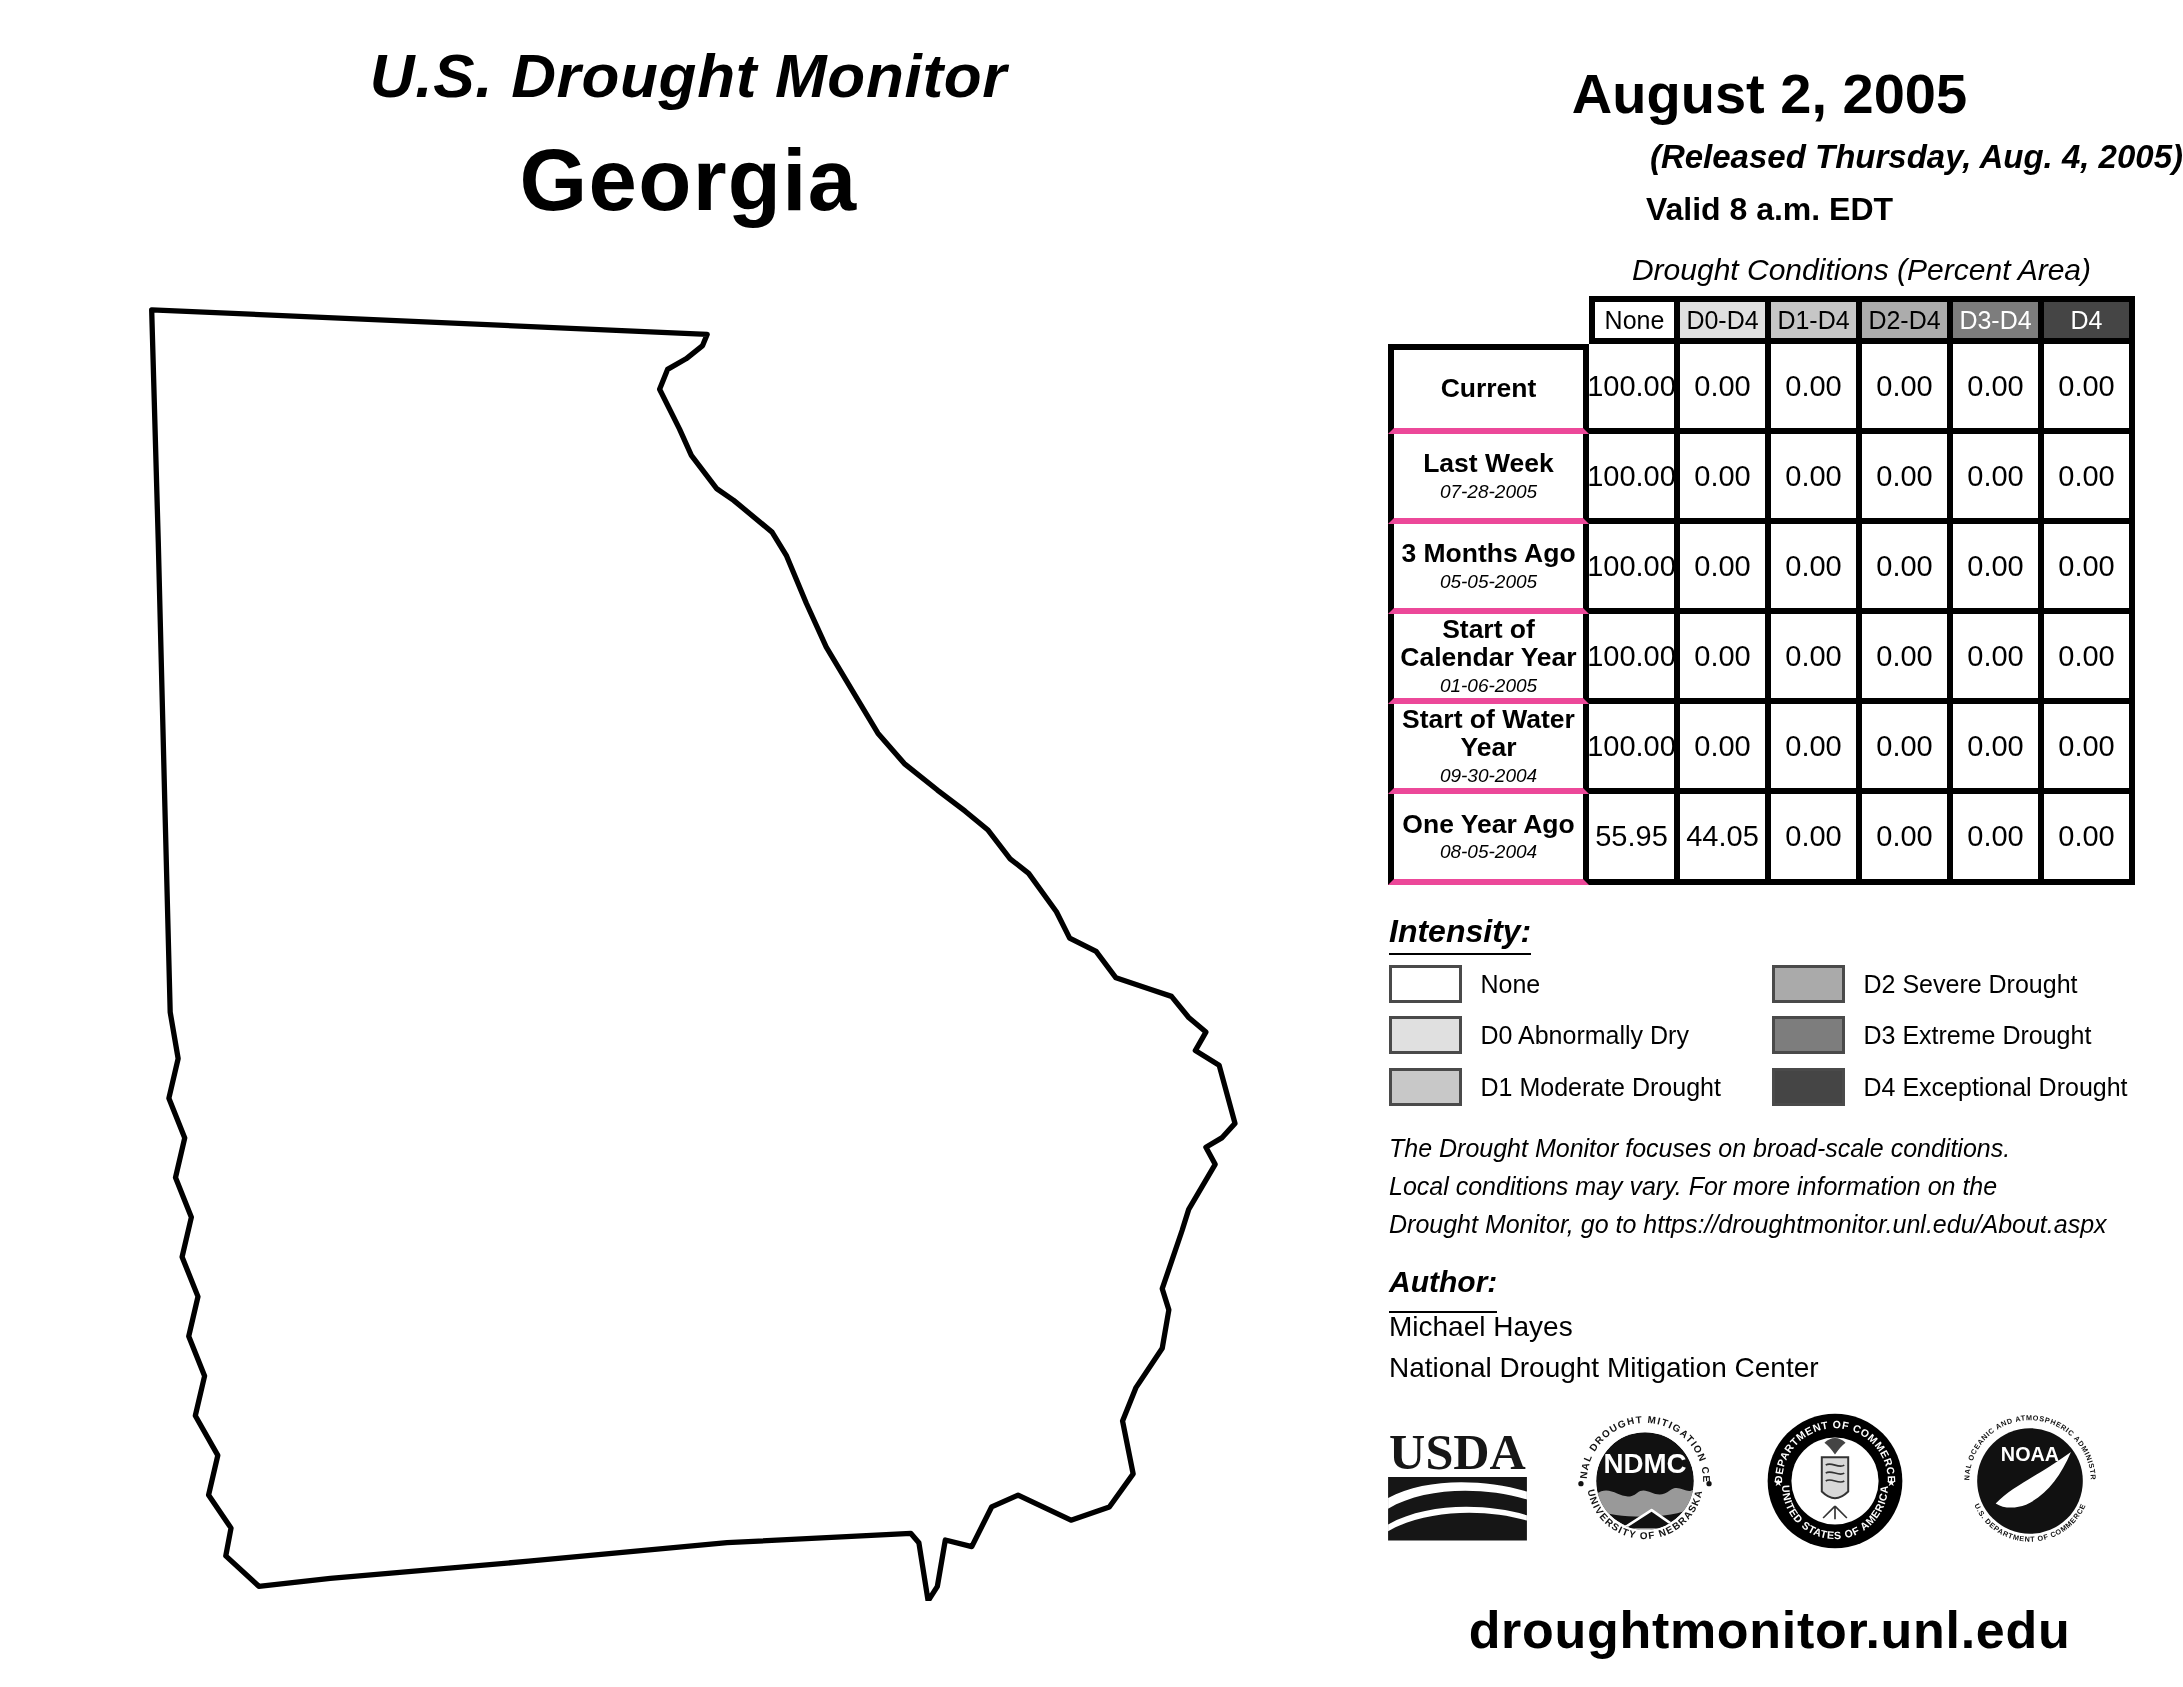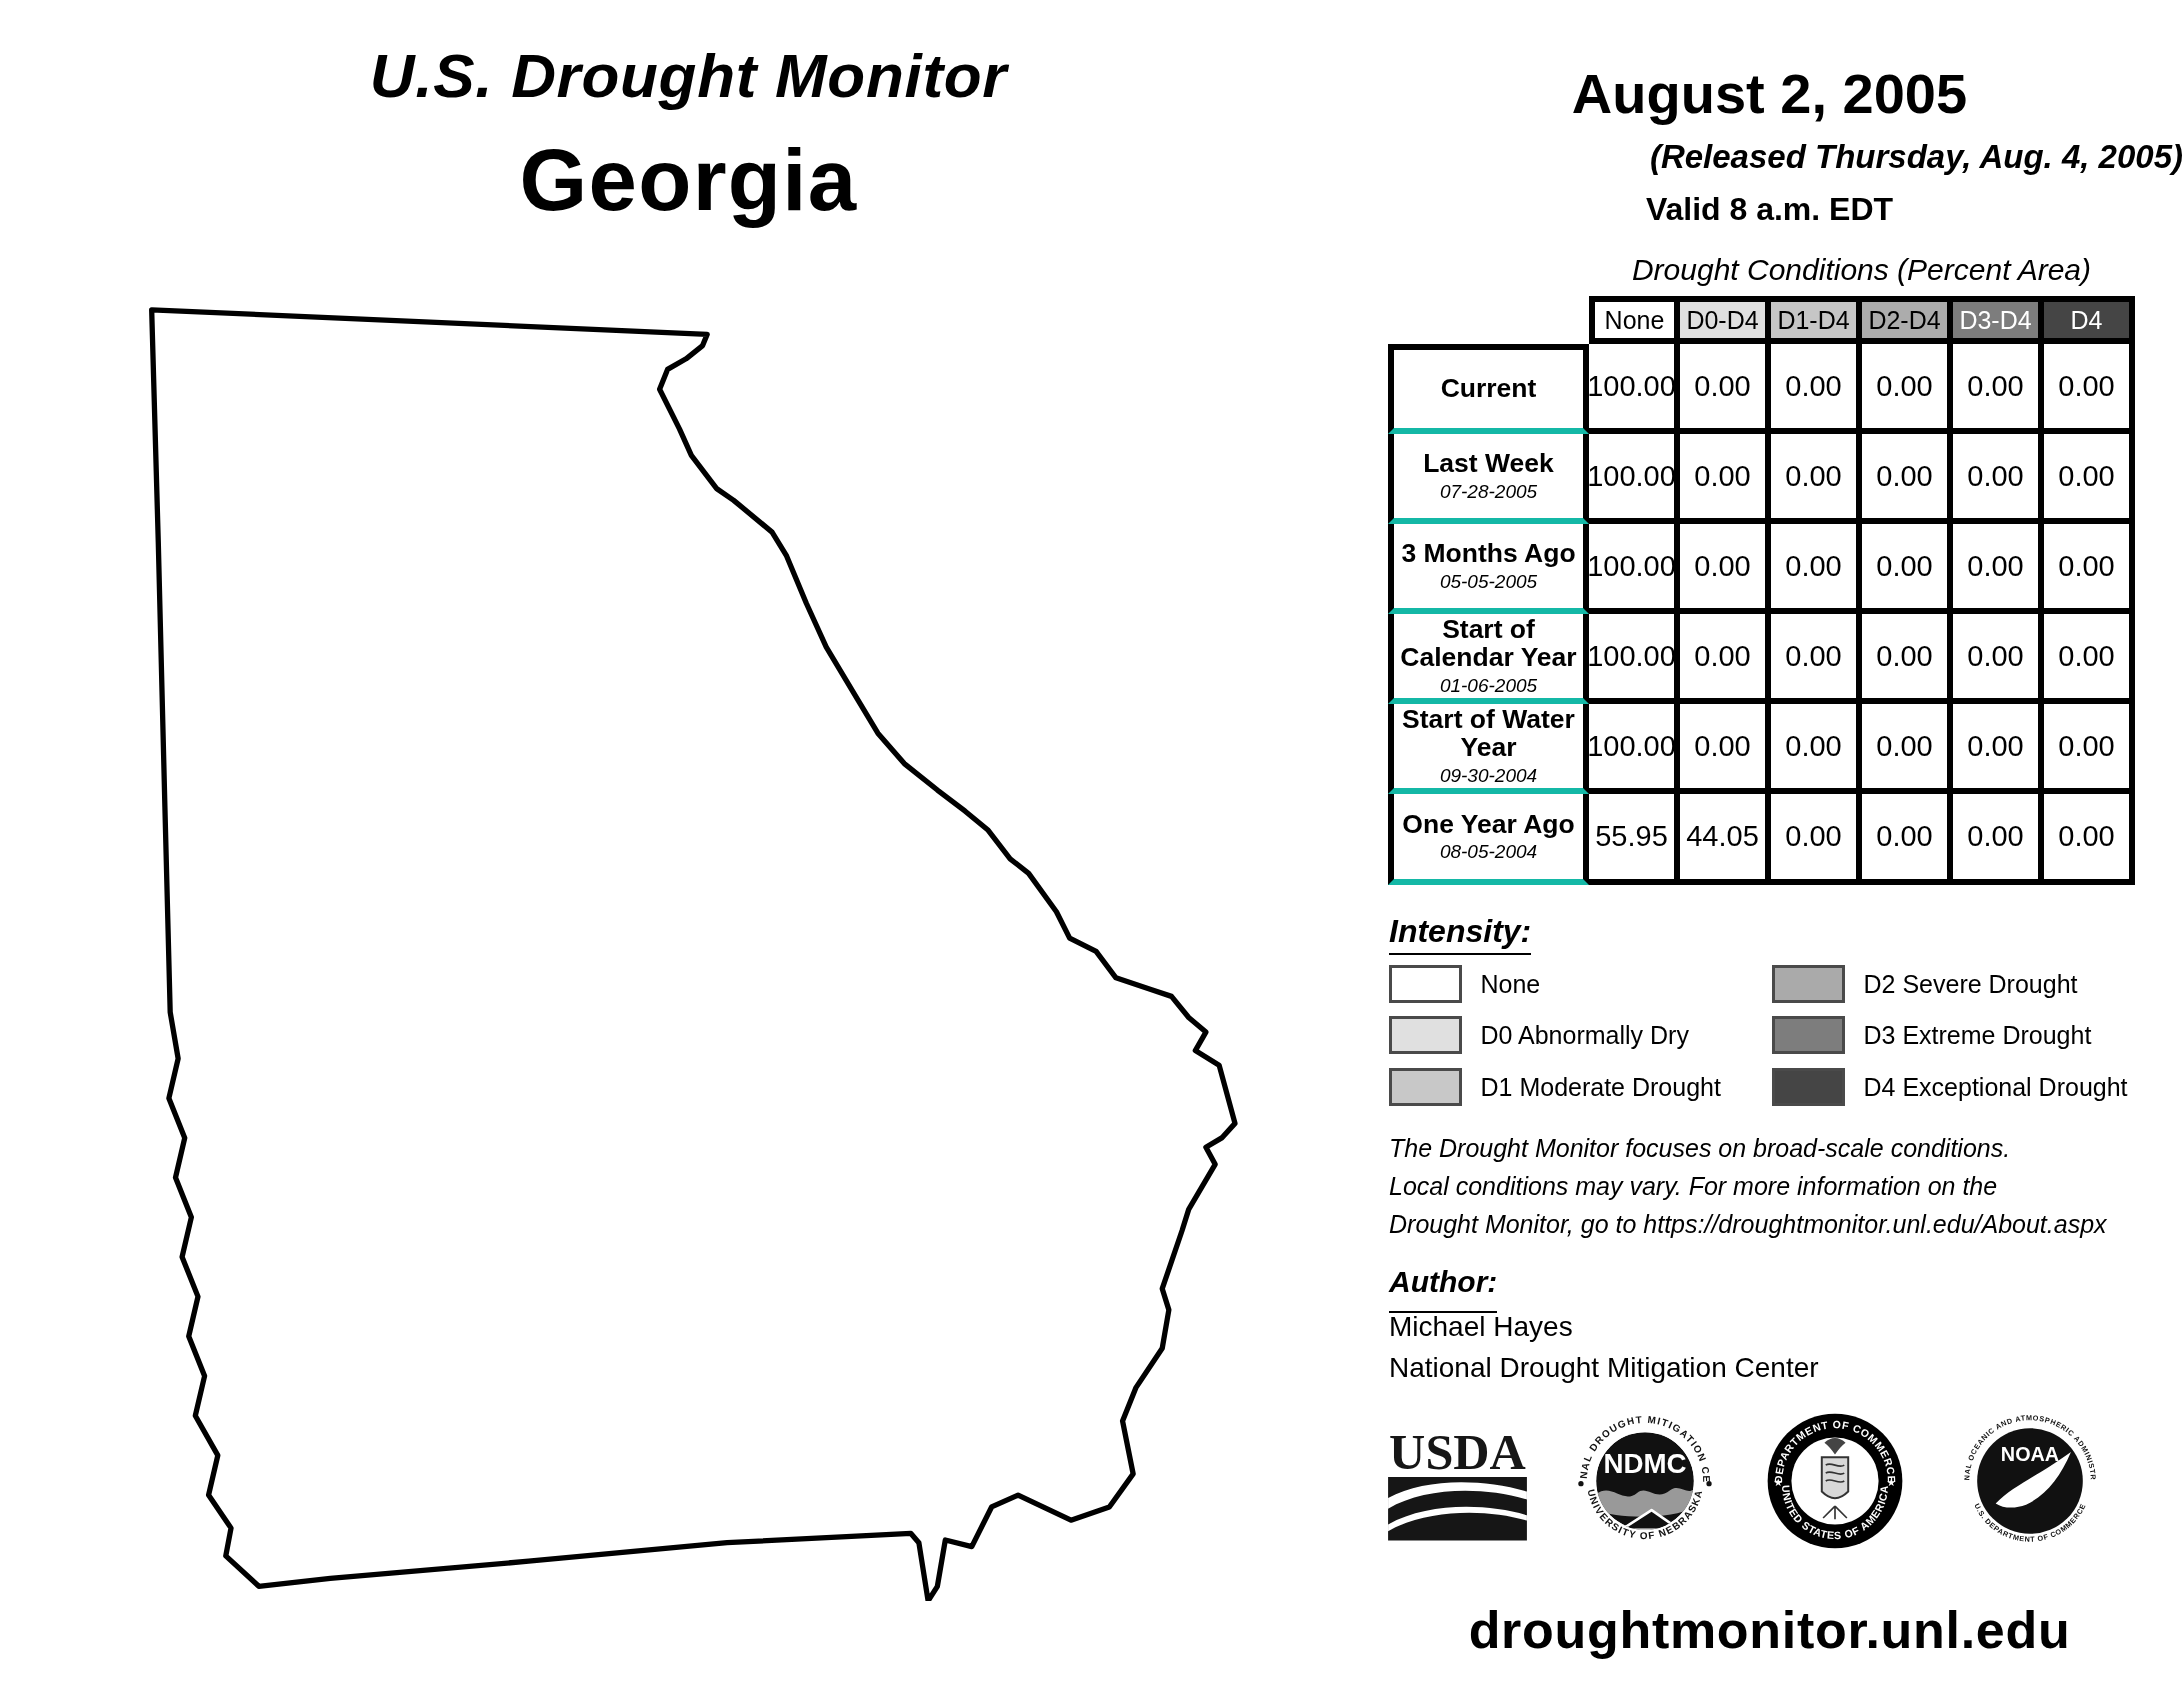--- a/index.html
+++ b/index.html
@@ -22,21 +22,21 @@
   #tbl-caption{left:1589px;top:253px;width:545px;text-align:center;
                font-size:30px;font-style:italic;}
   #cond-table{left:1388px;top:296px;display:grid;
               grid-template-columns:201px 91px 91px 91px 91px 91px 91px;
               grid-template-rows:48px 90px 90px 90px 90px 90px 91px;}
   .cell{box-sizing:border-box;display:flex;align-items:center;justify-content:center;
         background:#fff;flex-direction:column;line-height:1.05;}
   .hdr{font-size:25px;border-top:6px solid #000;border-right:6px solid #000;border-bottom:6px solid #000;}
   .hdr-first{border-left:6px solid #000;}
   .corner{background:transparent;}
-  .rowlab{font-weight:bold;font-size:26.5px;border-left:6px solid #000;border-right:6px solid #000;border-bottom:6px solid #14b8a6;text-align:center;}
+  .rowlab{font-weight:bold;font-size:26.5px;border-left:6px solid #000;border-right:6px solid #000;border-bottom:6px solid #ec4899;text-align:center;}
   .rowlab-first{border-top:6px solid #000;}
   .rowdate{font-weight:normal;font-style:italic;font-size:19px;margin-top:4px;}
   .val{font-size:29px;border-right:6px solid #000;border-bottom:6px solid #000;}
 
   
   #legend-heading{left:1389px;top:913px;font-size:32px;font-weight:bold;font-style:italic;
                   border-bottom:2.6px solid #000;padding-bottom:2.6px;}
   .swatch{width:73px;height:38px;box-sizing:border-box;border:3.3px solid #4a4a4a;}
   .leg-label{font-size:25px;white-space:nowrap;}
   .leg-item{position:absolute;display:flex;align-items:center;gap:18.5px;}

